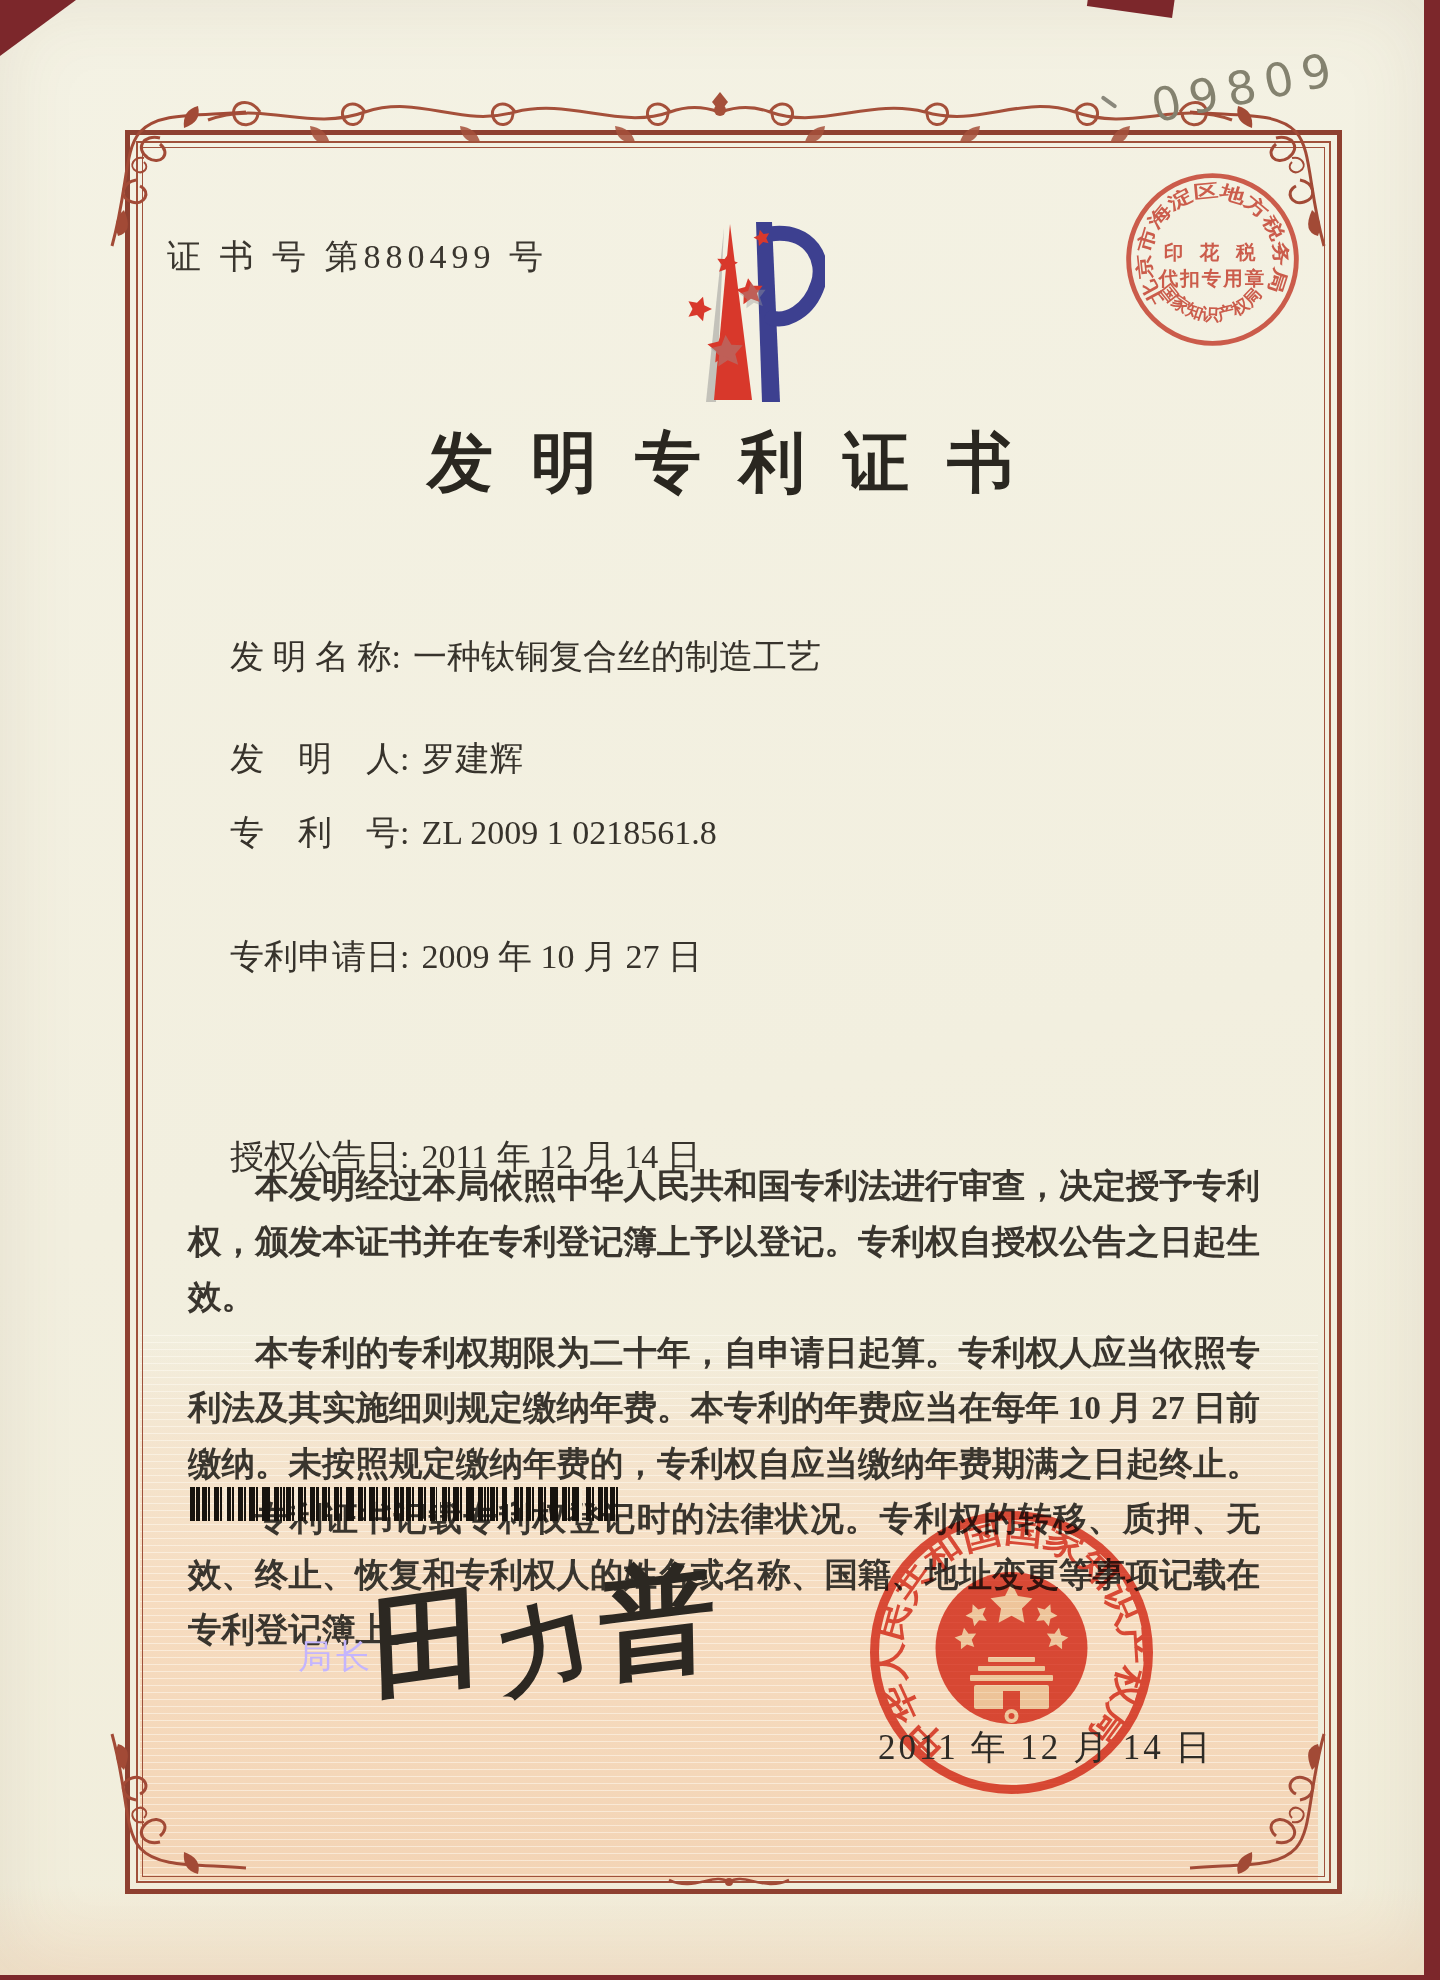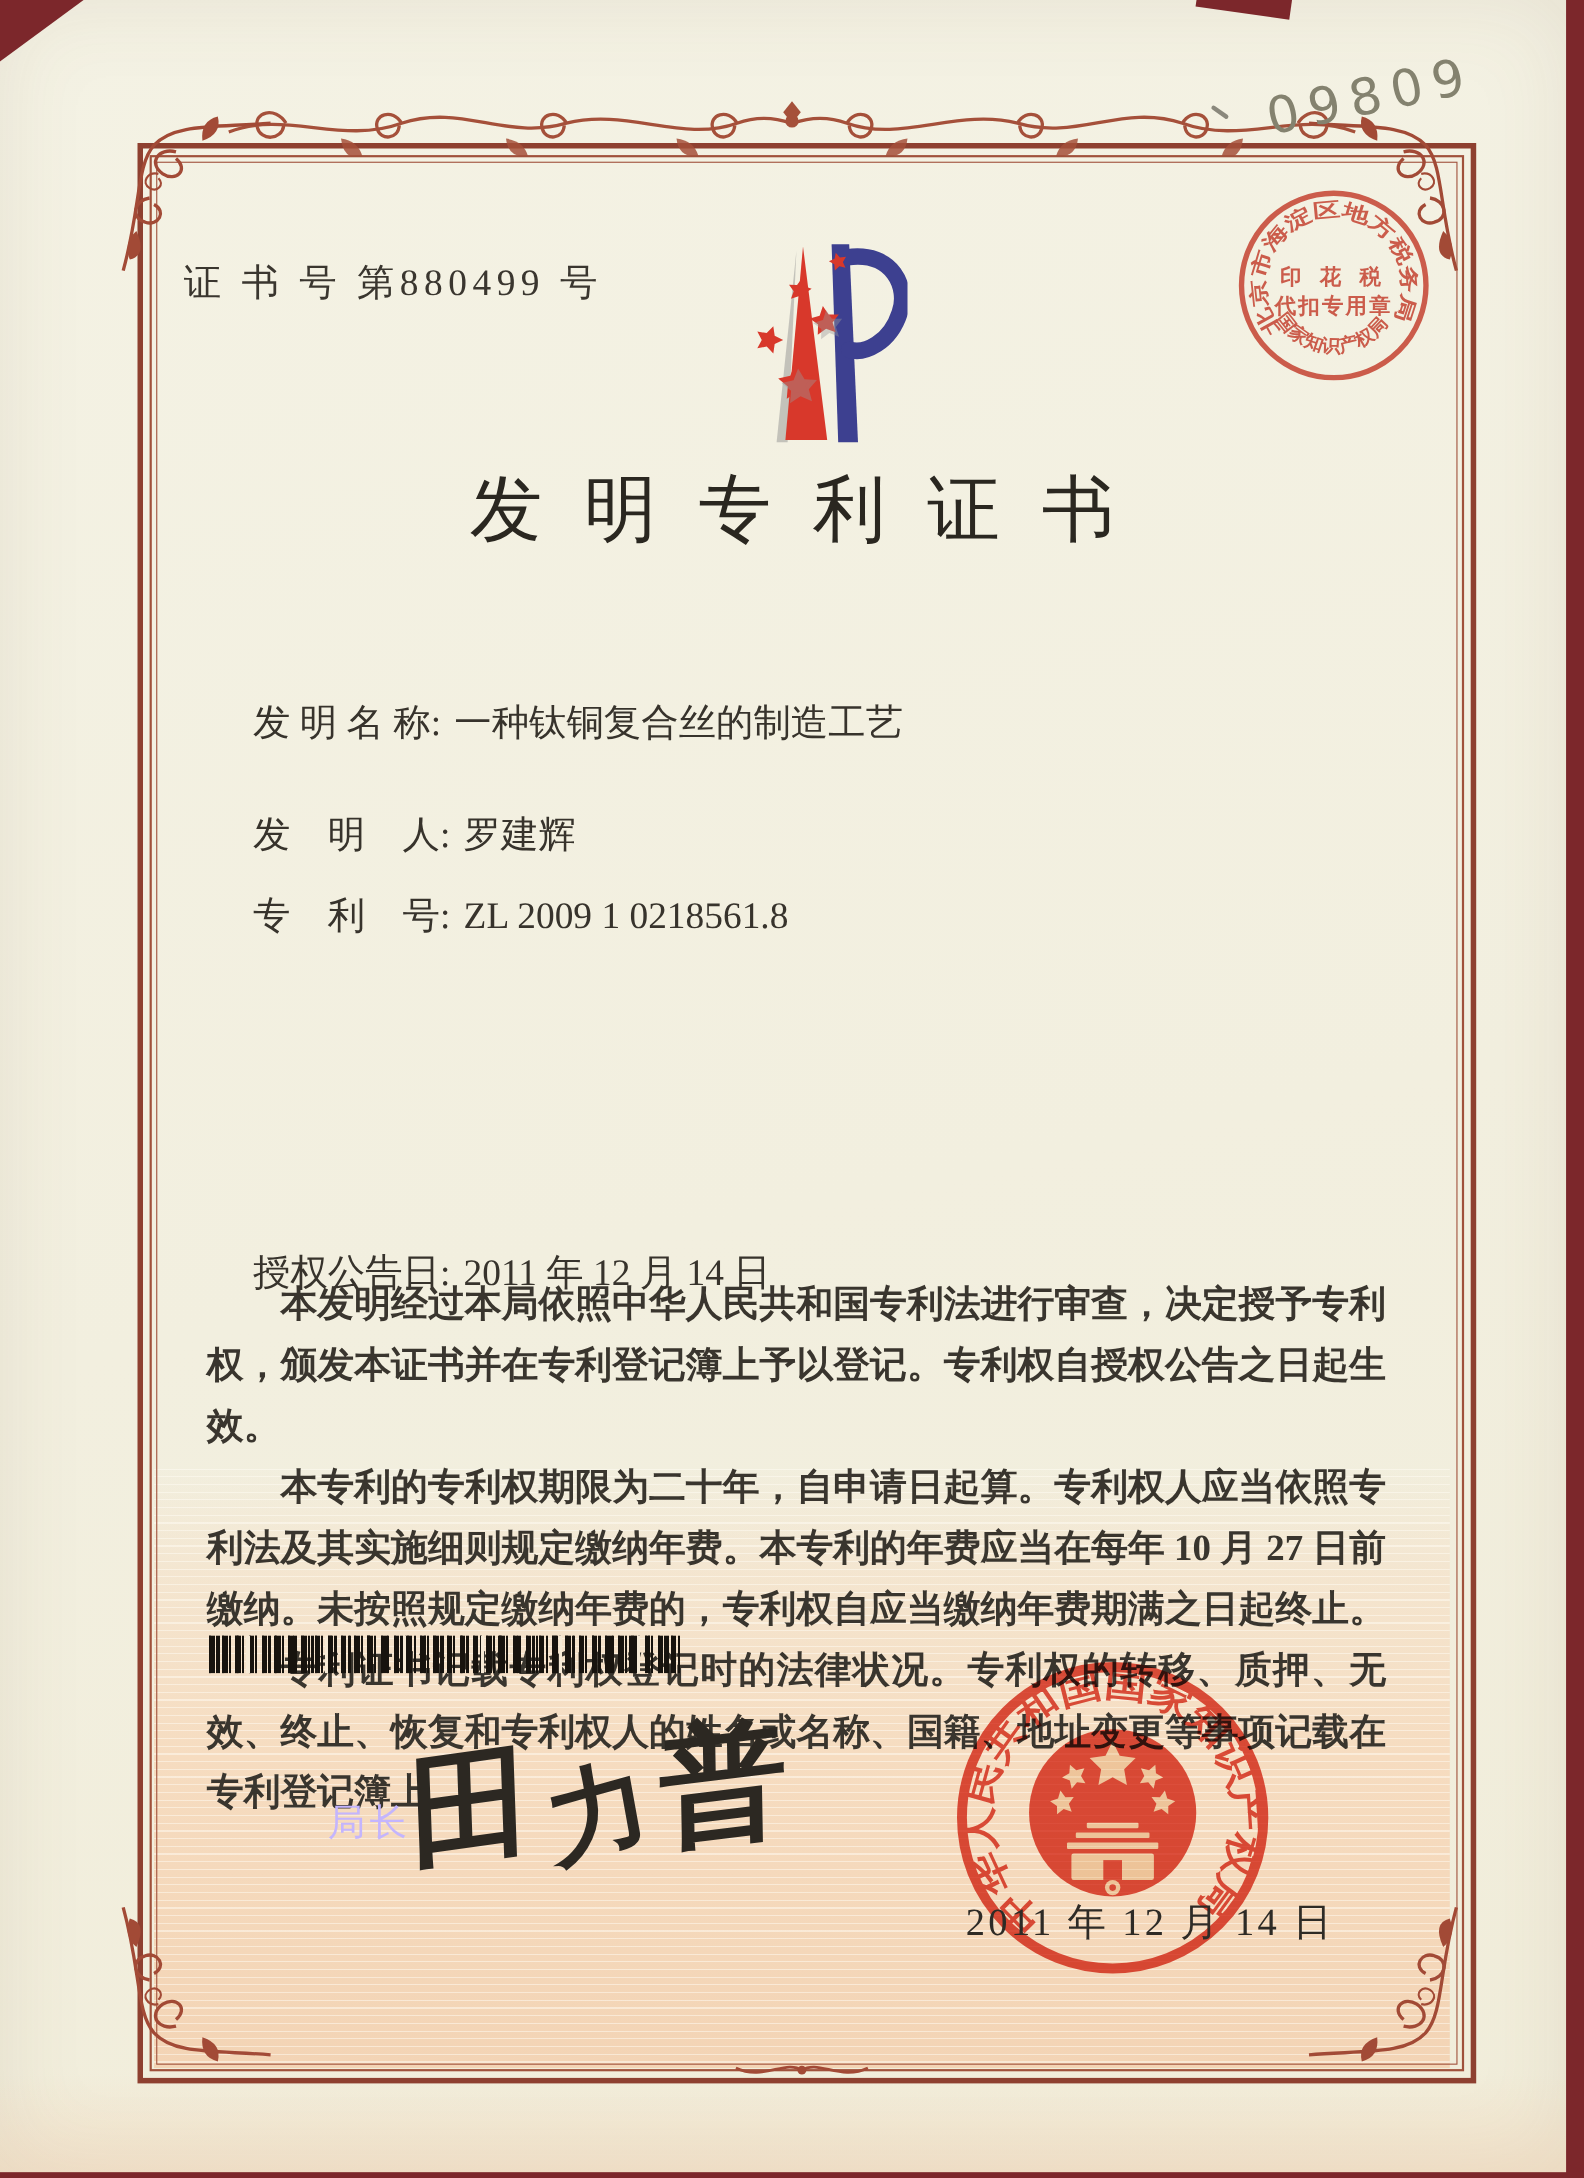--- a/index.html
+++ b/index.html
@@ -20,21 +20,21 @@
   .frame-l2{position:absolute;inset:6px;border:2px solid #a0513b;}
   .frame-l3{position:absolute;inset:4px;border:1px solid #a0513b;}
   .peach{position:absolute;left:140px;top:1335px;width:1178px;height:545px;z-index:2;
          background:linear-gradient(180deg,rgba(246,227,203,0) 0%,rgba(246,222,196,.55) 18%,#f6dcc0 48%,#f3d4b5 100%);}
   .peach::after{content:"";position:absolute;inset:0;
          background:repeating-linear-gradient(180deg,rgba(255,252,244,.5) 0 1px,rgba(255,255,255,0) 1px 7px);}
   .deco{position:absolute;z-index:4;}
   
   .txt{position:absolute;z-index:5;color:#37332c;}
   .certno{left:167px;top:218px;font-size:34px;letter-spacing:5px;color:#3a362f;margin-top:16px;}
-  .title{left:0;top:418px;width:1440px;text-align:center;font-size:66px;font-weight:normal;
+  .title{left:0;top:418px;width:1440px;text-align:center;font-size:66px;font-weight:bold;
          letter-spacing:38px;padding-left:38px;box-sizing:border-box;color:#2a2720;}
   .field{left:196px;font-size:34px;white-space:pre;}
   .flabel{white-space:pre;}
   .fvalue{margin-left:12px;}
   .paras{left:188px;top:1158px;width:1072px;font-size:33.5px;line-height:55.5px;
          text-align:justify;color:#39352e;}
   .paras p{margin:0;text-indent:2em;font-weight:bold;}
   .barcode{position:absolute;left:190px;top:1487px;width:430px;height:34px;z-index:5;
      background:
       repeating-linear-gradient(90deg,rgba(0,0,0,0) 0 34px,#f6ead6 34px 37px,rgba(0,0,0,0) 37px 71px),
@@ -147,20 +147,23 @@
 
   <div class="txt field" style="top:596px">
     <span class="flabel">发 明 名 称:</span><span class="fvalue">一种钛铜复合丝的制造工艺</span>
   </div>
   <div class="txt field" style="top:698px">
     <span class="flabel">发　明　人:</span><span class="fvalue">罗建辉</span>
   </div>
   <div class="txt field" style="top:772px">
     <span class="flabel">专　利　号:</span><span class="fvalue">ZL 2009 1 0218561.8</span>
   </div>
+  <div class="txt field" style="top:896px">
+    <span class="flabel">专利申请日:</span><span class="fvalue">2009 年 10 月 27 日</span>
+  </div>
   <div class="txt field" style="top:1096px">
     <span class="flabel">授权公告日:</span><span class="fvalue">2011 年 12 月 14 日</span>
   </div>
 
   <div class="txt paras">
     <p>本发明经过本局依照中华人民共和国专利法进行审查，决定授予专利权，颁发本证书并在专利登记簿上予以登记。专利权自授权公告之日起生效。</p>
     <p>本专利的专利权期限为二十年，自申请日起算。专利权人应当依照专利法及其实施细则规定缴纳年费。本专利的年费应当在每年 10 月 27 日前缴纳。未按照规定缴纳年费的，专利权自应当缴纳年费期满之日起终止。</p>
     <p>专利证书记载专利权登记时的法律状况。专利权的转移、质押、无效、终止、恢复和专利权人的姓名或名称、国籍、地址变更等事项记载在专利登记簿上。</p>
   </div>
 

